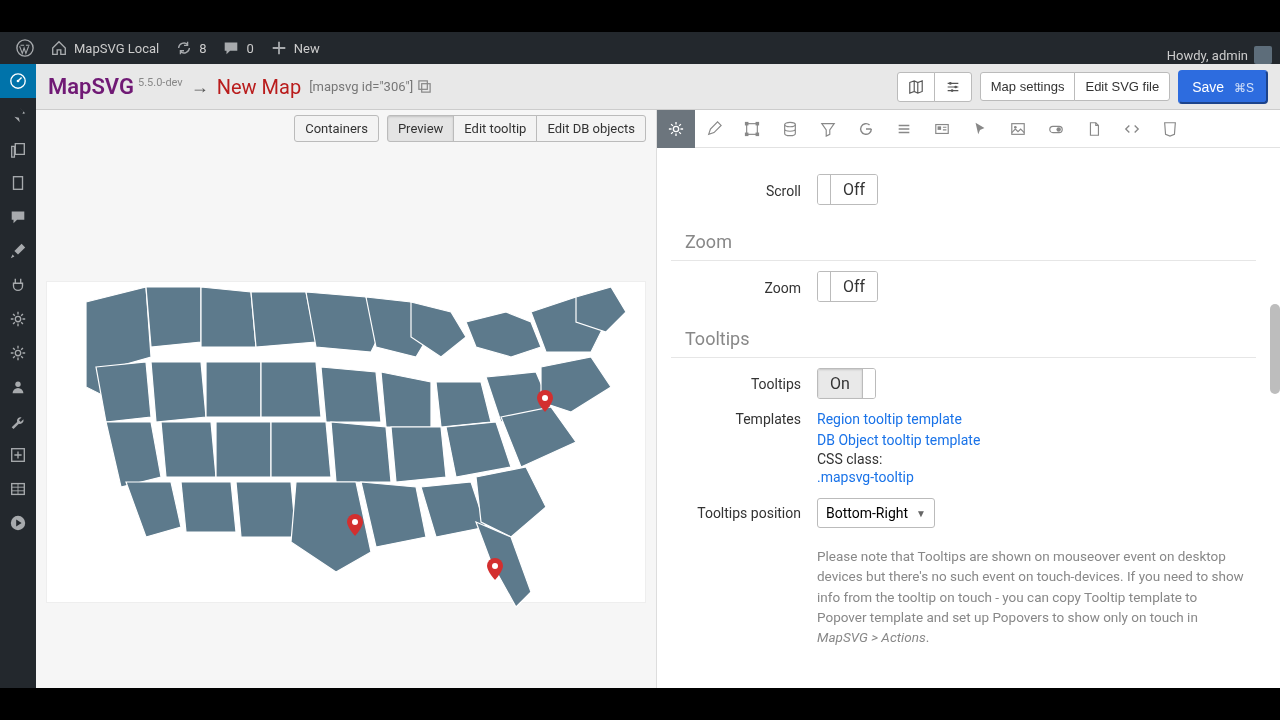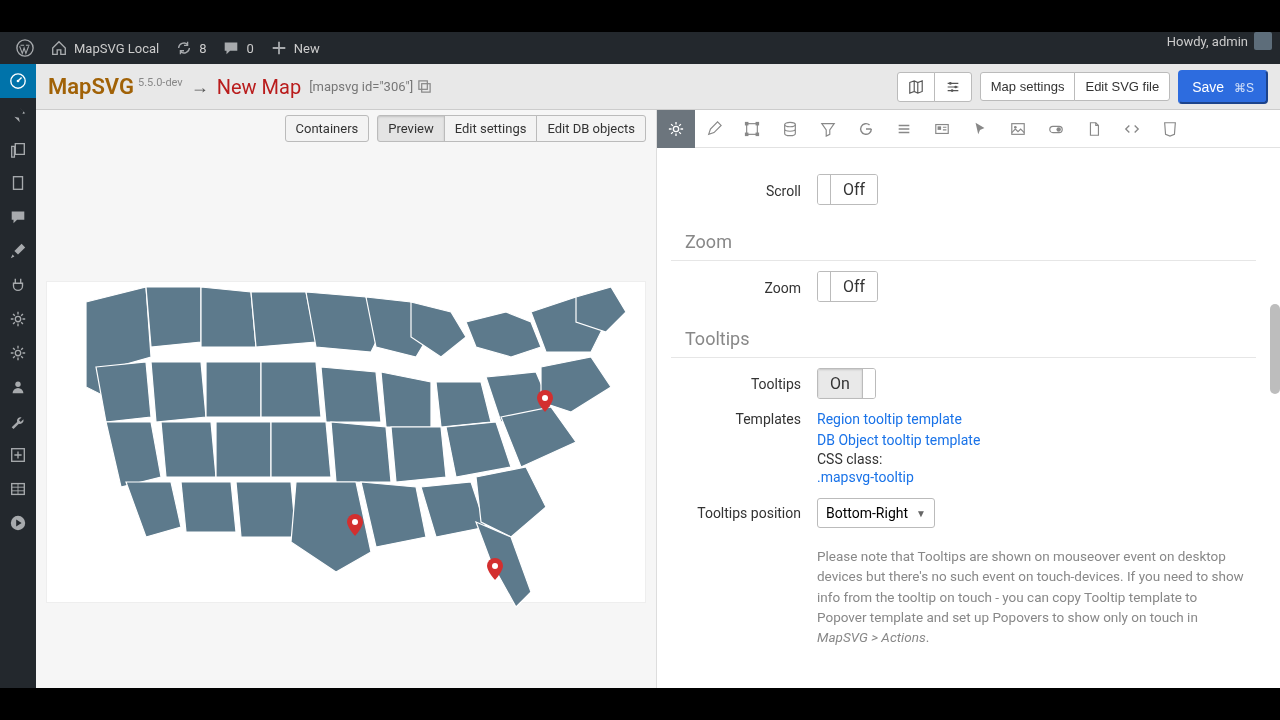--- a/index.html
+++ b/index.html
@@ -1,38 +1,38 @@
 <!DOCTYPE html>
 <html><head>
 <meta charset="utf-8">
 <style>
   * { box-sizing: border-box; margin: 0; padding: 0; }
   body { font-family: -apple-system, BlinkMacSystemFont, "Segoe UI", Roboto, sans-serif; font-size: 13px; background: #000; width: 1280px; height: 720px; overflow: hidden; }
 
   
-  .wpbar { height: 32px; background: #23282d; color: #ccc; display: flex; align-items: flex-start; padding: 0 8px; font-size: 13px; }
+  .wpbar { height: 32px; background: #23282d; color: #ccc; display: flex; align-items: flex-end; padding: 0 8px; font-size: 13px; }
   .wpbar-left { display:flex; align-items:center; gap:0; }
   .wpbar-item { display:flex; align-items:center; padding:0 8px; height:32px; color:#ccc; cursor:pointer; }
   .wpbar-item svg { width:18px; height:18px; fill:#a7aaad; }
   .wpbar-item .txt { margin-left:6px; }
   .wpbar-right { margin-left:auto; display:flex; align-items:center; }
   .wpbar-right .avatar { width:18px; height:18px; background:#5d6d7a; border-radius:2px; margin-left:6px; }
 
   
   .wpside { position:absolute; left:0; top:32px; bottom:0; width:36px; background:#23282d; }
   .wpside .item { width:36px; height:34px; display:flex; align-items:center; justify-content:center; cursor:pointer; }
   .wpside .item svg { width:18px; height:18px; fill:#a7aaad; }
   .wpside .item.active { background:#0073aa; }
   .wpside .item.active svg { fill:#fff; }
 
   .content { position:absolute; left:36px; right:0; top:32px; bottom:0; background:#f6f6f6; }
 
   
   .hdr { height:46px; background:#e8e8e8; border-bottom:1px solid #ccc; display:flex; align-items:center; padding:0 12px; }
-  .brand { color:#a16207; font-size:22px; font-weight:600; }
+  .brand { color:#701a75; font-size:22px; font-weight:600; }
   .ver { color:#888; font-size:11px; margin-left:4px; position:relative; top:-4px; }
   .arrow { color:#555; font-size:18px; margin:0 8px; }
   .mapname { color:#b91c1c; font-size:20px; }
   .shortcode { color:#777; font-size:13px; margin-left:8px; }
   .copyico { display:inline-flex; width:16px; height:16px; margin-left:4px; cursor:pointer; }
   .copyico svg { width:15px; height:15px; fill:#888; }
 
   .hdr-right { margin-left:auto; display:flex; align-items:center; gap:8px; }
   .btn { border:1px solid #bbb; background:#fff; color:#333; padding:6px 10px; border-radius:3px; font-size:13px; cursor:pointer; display:inline-flex; align-items:center; }
   .btn-group { display:flex; }
@@ -263,21 +263,21 @@
         <span class="kbd">⌘S</span>
       </button>
     </div>
   </div>
 
   <div class="panes">
     <div class="left">
       <div class="ltabs">
         <div class="ltab first">Containers</div>
         <div class="ltab group start active">Preview</div>
-        <div class="ltab group">Edit settings</div>
+        <div class="ltab group">Edit tooltip</div>
         <div class="ltab group end">Edit DB objects</div>
       </div>
 
       <div class="cursor">
         <svg viewBox="0 0 20 20">
             <path d="M10 4v3M10 13v3M4 10h3M13 10h3"></path>
             <circle cx="10" cy="10" r="5"></circle>
           </svg>
       </div>
 

